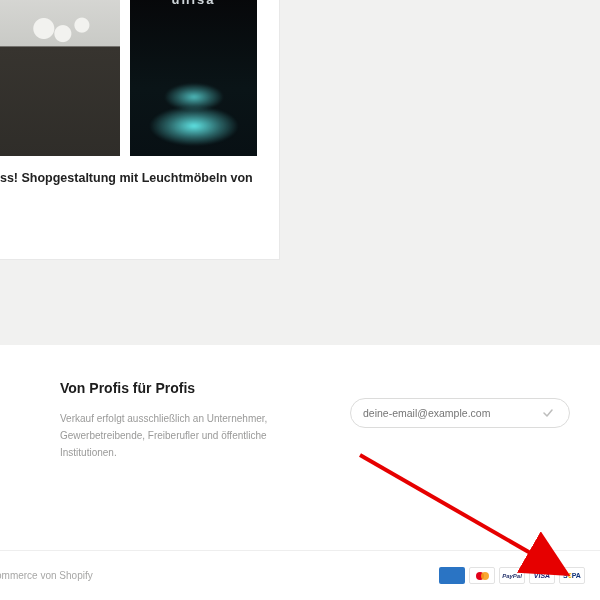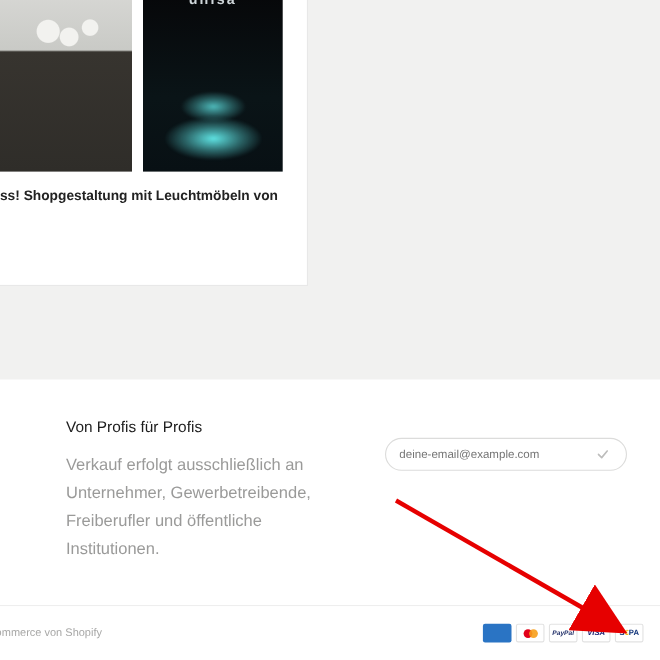--- a/index.html
+++ b/index.html
@@ -65,26 +65,26 @@
     left: 0; right: 0;
     top: 345px;
     background: #ffffff;
     height: 205px;
     padding: 35px 20px 0 60px;
     display: flex;
     gap: 55px;
   }
   .col h4 {
     font-size: 14px;
-    font-weight: 400;
+    font-weight: 700;
     color: #1d1d1d;
     margin-bottom: 14px;
   }
   .col p {
-    font-size: 15px;
+    font-size: 10px;
     line-height: 1.7;
     color: #9a9a99;
     max-width: 235px;
   }
   .subscribe {
     margin-top: 18px;
     width: 220px;
     height: 30px;
     border: 1px solid #dcdcdb;
     border-radius: 16px;

